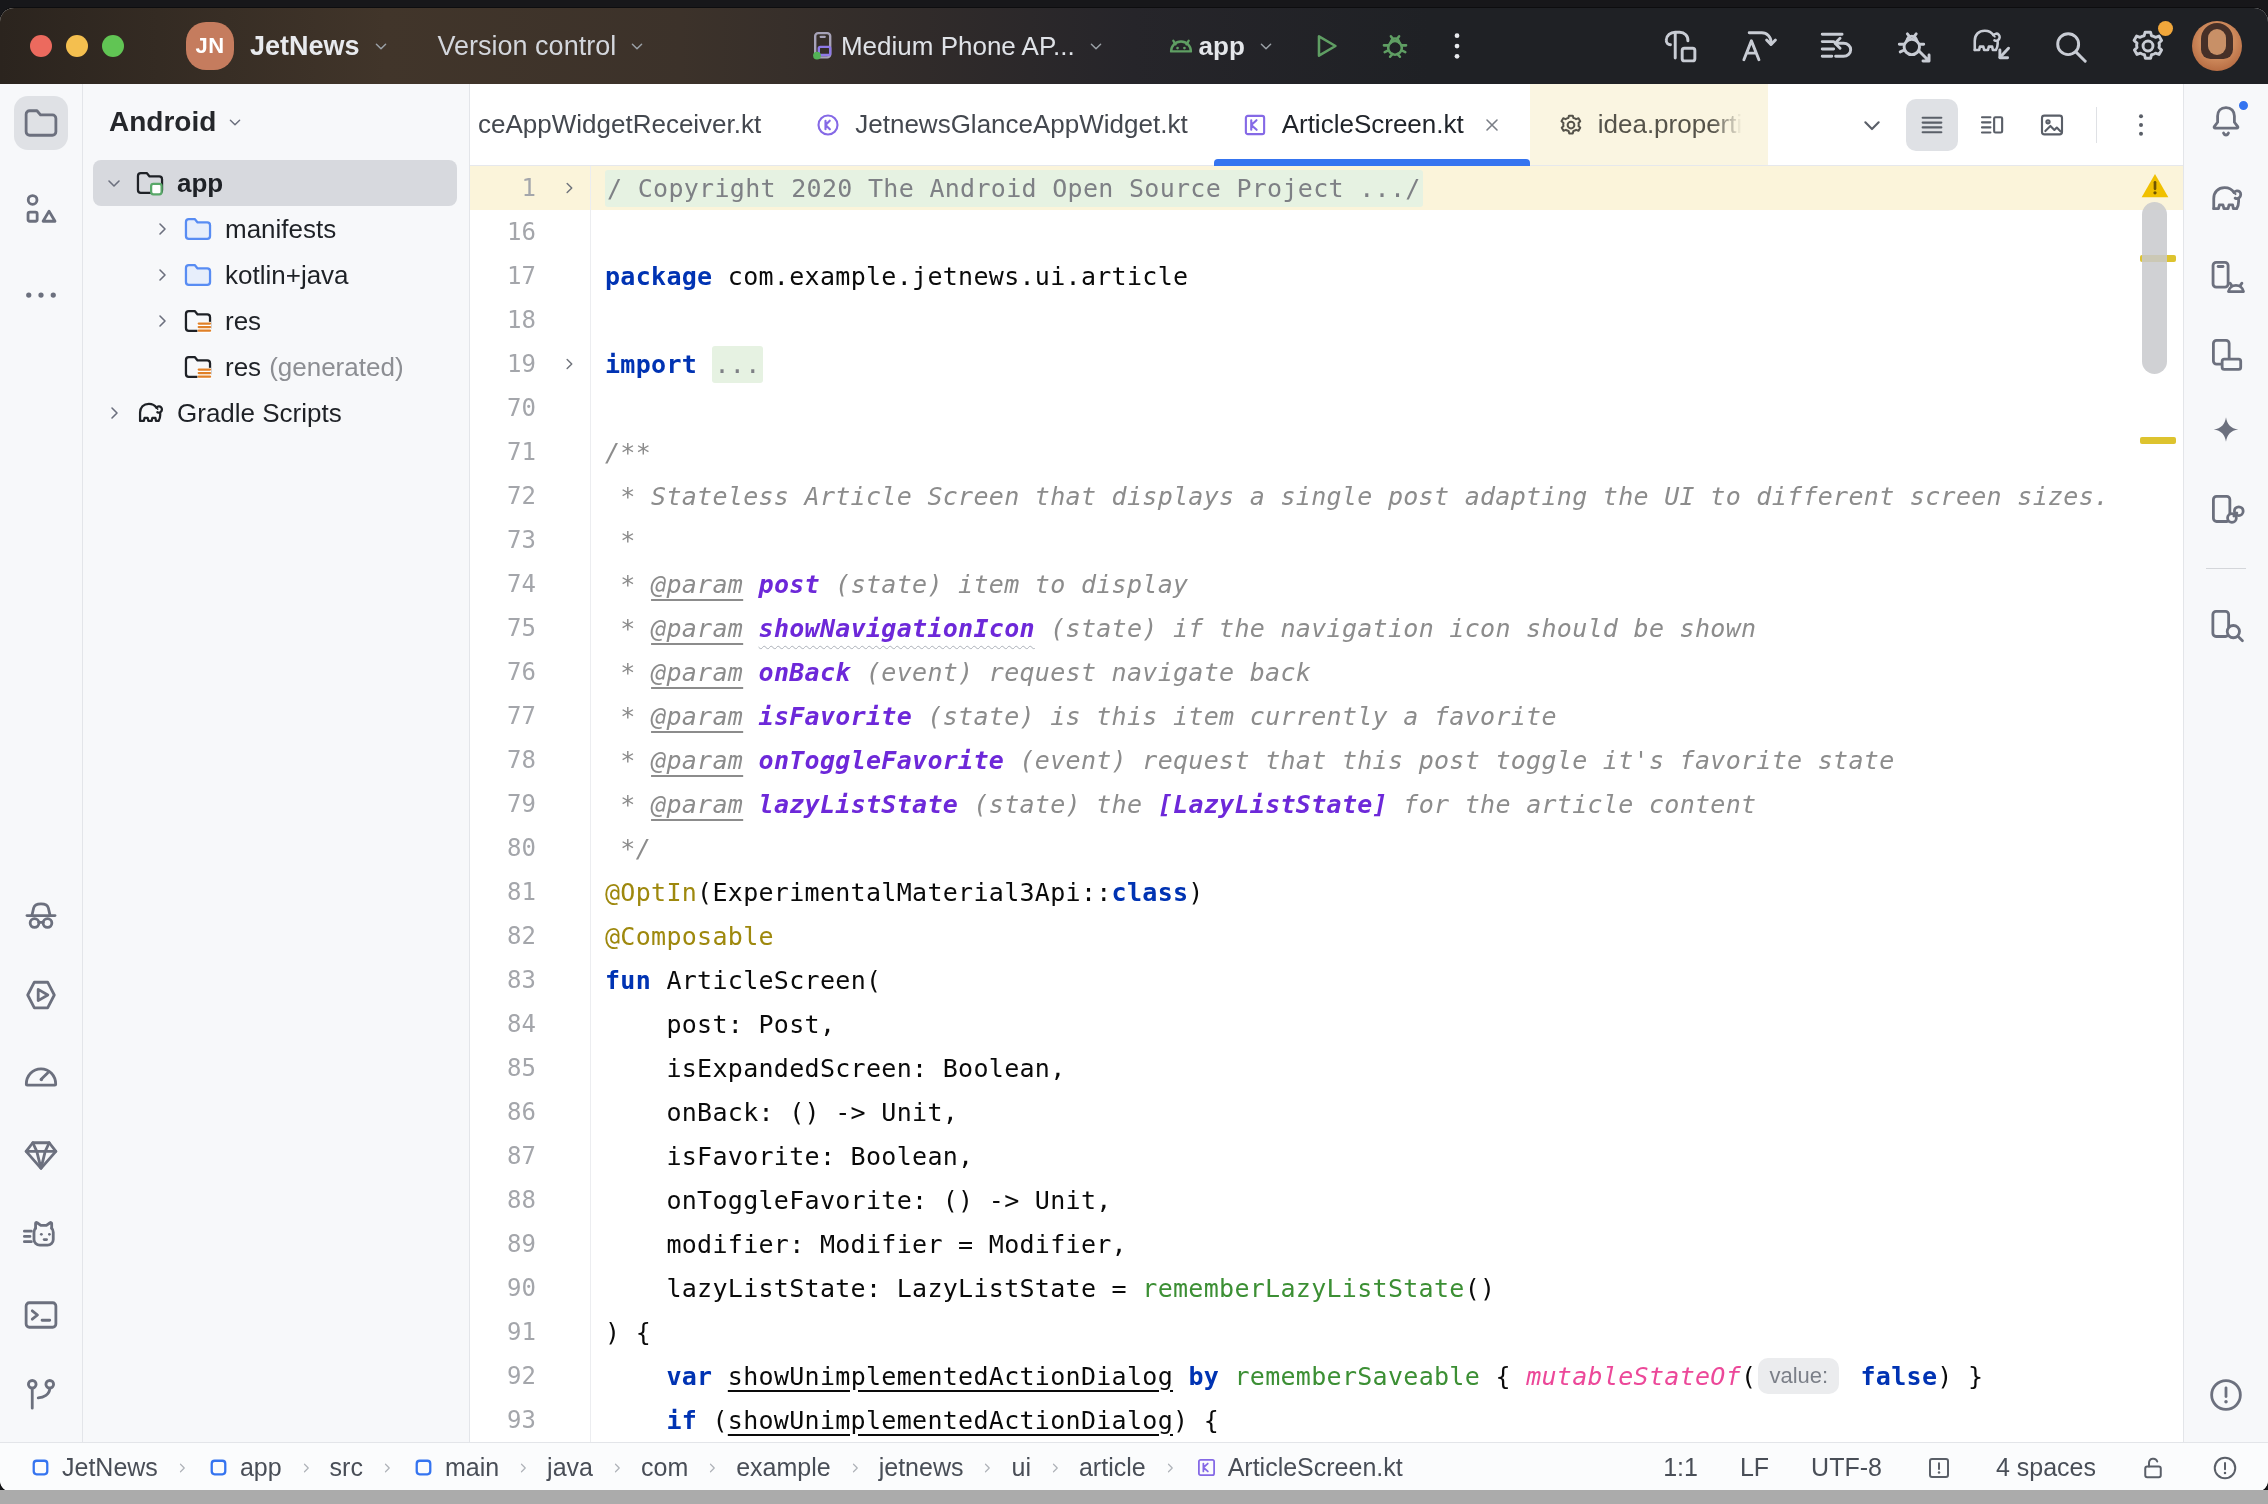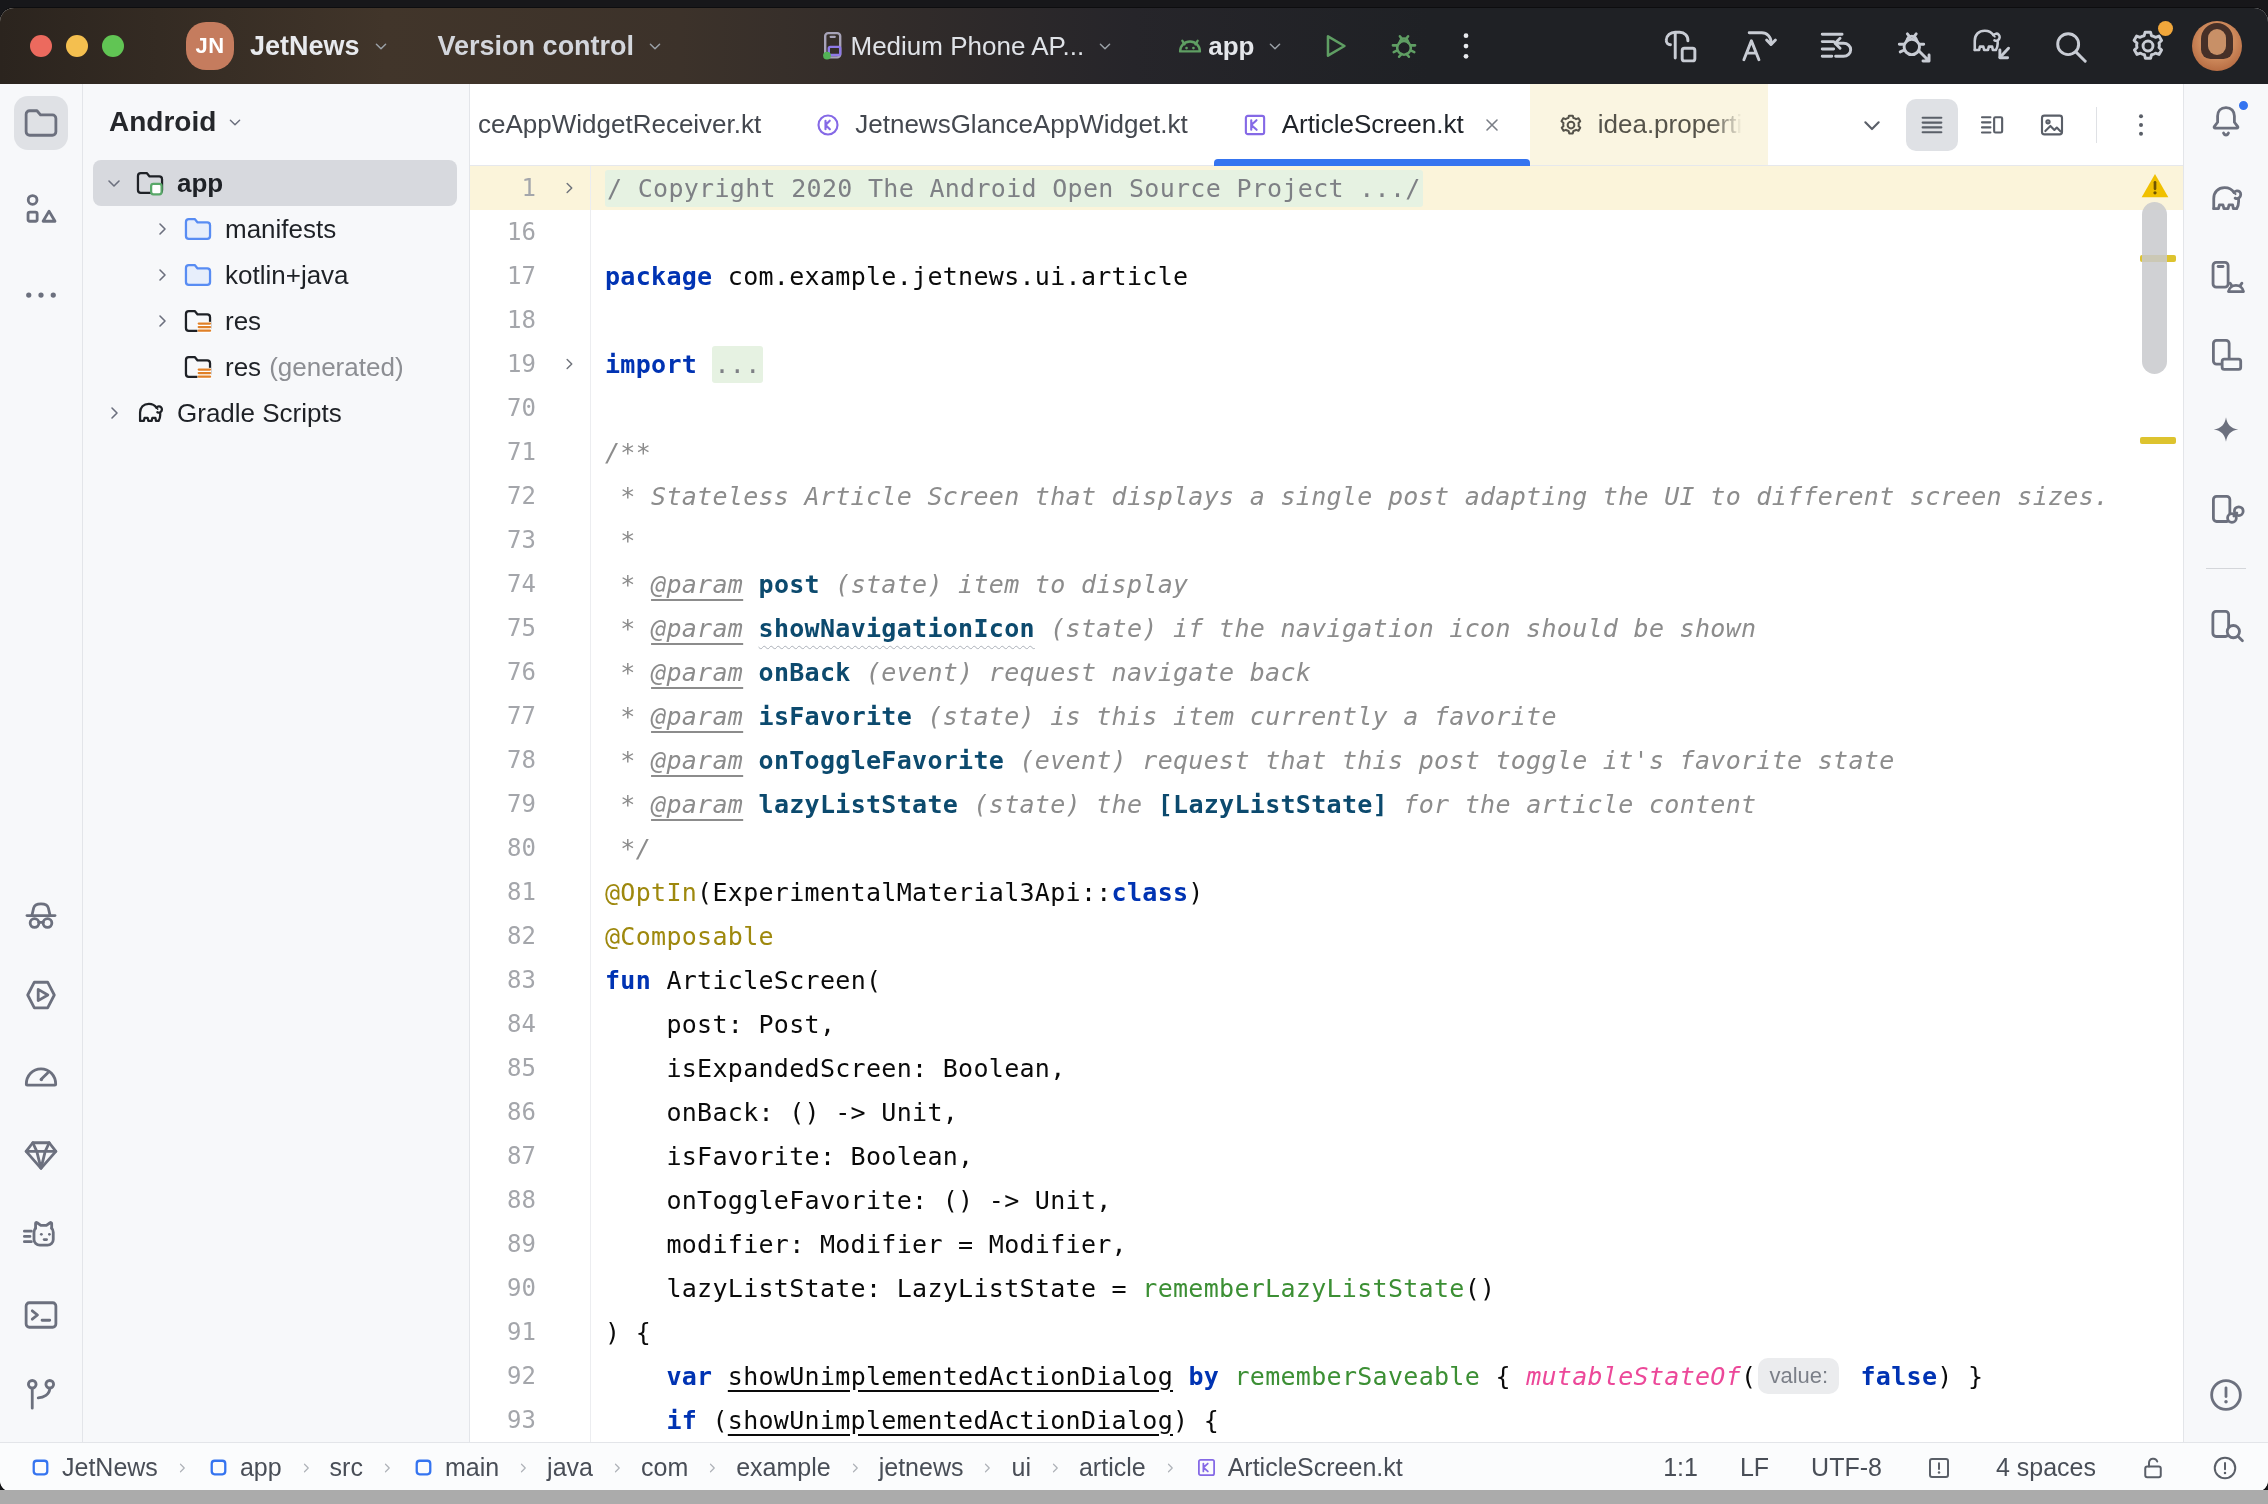--- a/index.html
+++ b/index.html
@@ -13,21 +13,21 @@
   
   .titlebar { height:76px; display:flex; align-items:center;
     background:linear-gradient(90deg,#2b241e 0%,#41352a 17%,#3c322a 30%,#26252a 50%,#1f2125 63%,#1f2125 100%);
     color:#d5d8de; }
   .traffic { display:flex; gap:14px; margin-left:30px; }
   .tl { width:22px; height:22px; border-radius:50%; display:inline-block; }
   .tl.red{background:#ec6a5e}.tl.yellow{background:#f4bf4f}.tl.green{background:#61c554}
   .jn-badge { width:48px; height:48px; border-radius:20px; background:#c57c5e; color:#fff; font-weight:bold;
               font-size:22px; display:grid; place-items:center; margin-left:62px; letter-spacing:.5px; }
   .tb-label { font-size:27px; color:#e8eaee; font-weight:600; margin-left:16px; }
-  .tb-label.plain { font-weight:700; color:#d3d6dc; margin-left:46px; }
+  .tb-label.plain { font-weight:400; color:#d3d6dc; margin-left:46px; }
   .chev { width:22px; height:22px; color:#9aa0a6; margin-left:10px; display:inline-block; }
   .tsp1 { flex:1.05; } .tsp2 { flex:1.2; }
   .tb-widget { display:flex; align-items:center; }
   .dev-icon { width:36px; height:36px; display:inline-block; }
   .tb-run-label { font-size:26px; color:#e4e6ea; font-weight:600; }
   .tb-btn { width:44px; height:44px; display:grid; place-items:center; margin-left:26px; }
   .tb-btn .icn { width:38px; height:38px; }
   .green-ic { color:#5f9e63; }
   .white-ic { color:#e8eaee; }
   .tb-right { display:flex; align-items:center; gap:34px; }
@@ -96,21 +96,21 @@
   .line { display:flex; height:44px; align-items:center; white-space:pre; }
   .line.hl { background:#fbf4da; }
   .num { flex:0 0 78px; text-align:right; padding-right:12px; font-size:24px; color:#a4a6ab; letter-spacing:0; }
   .foldc { flex:0 0 42px; display:flex; justify-content:center; color:#70747c; }
   .foldc svg { width:22px; height:22px; }
   .codetext { border-left:1px solid #ecedf0; padding-left:14px; flex:1; height:100%; display:flex; align-items:center; }
   .tk-k{color:#0033b3;font-weight:bold}
   .tk-p{color:#0a0a0a}
   .tk-c{color:#8c8c8c;font-style:italic}
   .tk-tg{color:#8c8c8c;font-style:italic;font-weight:normal;text-decoration:underline;text-underline-offset:6px}
-  .tk-pn{color:#0c4a6e;font-weight:bold}
+  .tk-pn{color:#6d28d9;font-style:italic;font-weight:bold}
   .tk-sq{text-decoration-line:underline;text-decoration-style:wavy;text-decoration-color:#abb0b8;
          text-decoration-thickness:1px;text-underline-offset:8px}
   .tk-an{color:#9e880d}
   .tk-fn{color:#3c8f34}
   .tk-itf{color:#ec4899;font-style:italic}
   .tk-un{color:#0a0a0a;text-decoration:underline;text-underline-offset:5px}
   .tk-fold{color:#7e8085;background:#e6f2e2;border-radius:3px;padding:4px 2px}
   .tk-hint{font-family:"Liberation Sans",sans-serif;font-size:22px;color:#7b7f88;background:#ebecee;
            border-radius:10px;padding:5px 11px;margin:0 6px 0 2px;letter-spacing:0;font-style:normal}
   .warn-tri { position:absolute; top:3px; right:11px; width:34px; height:34px; }

